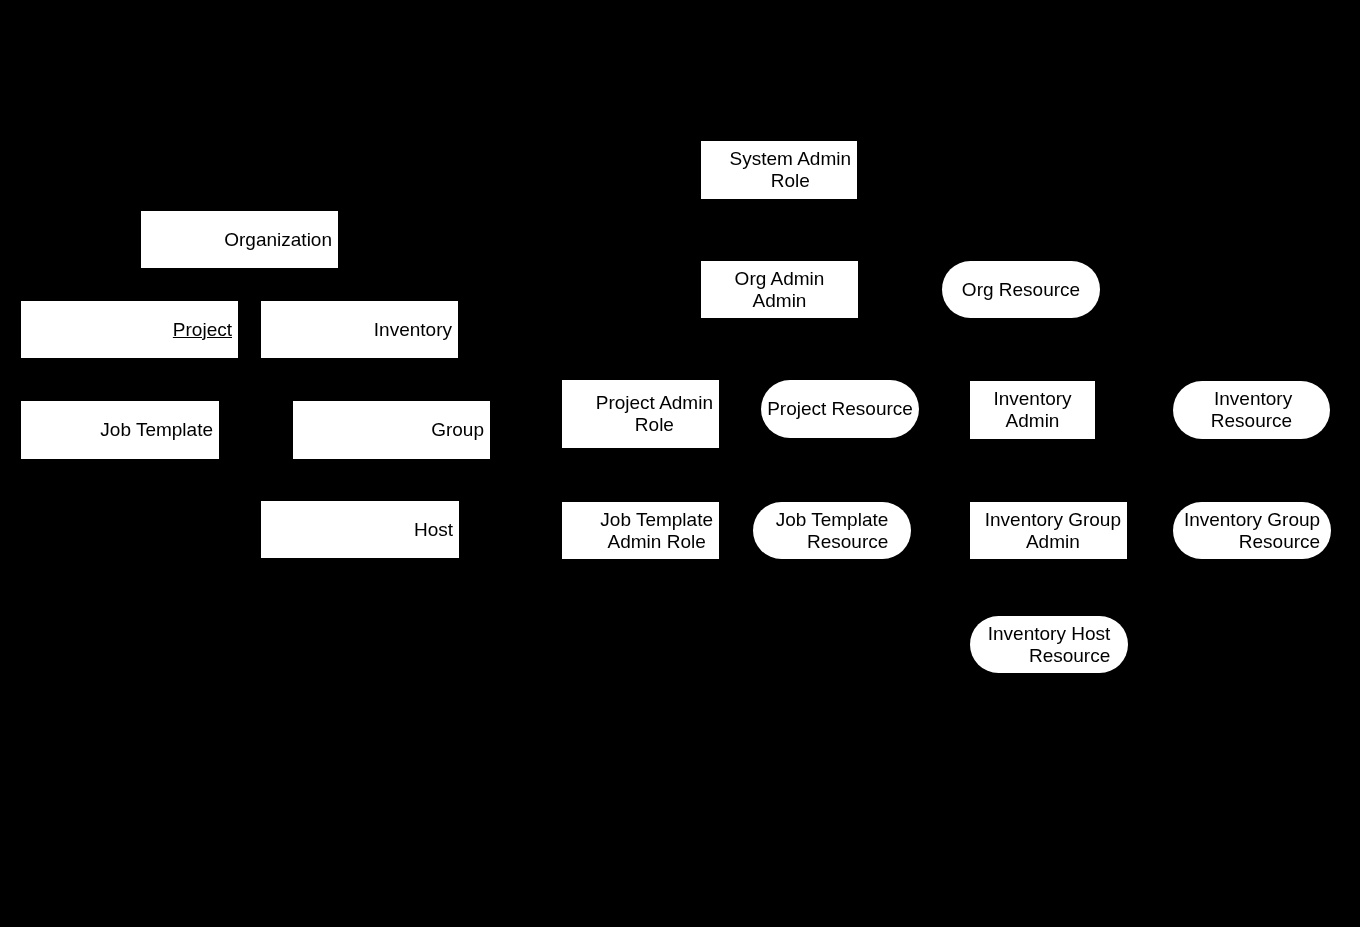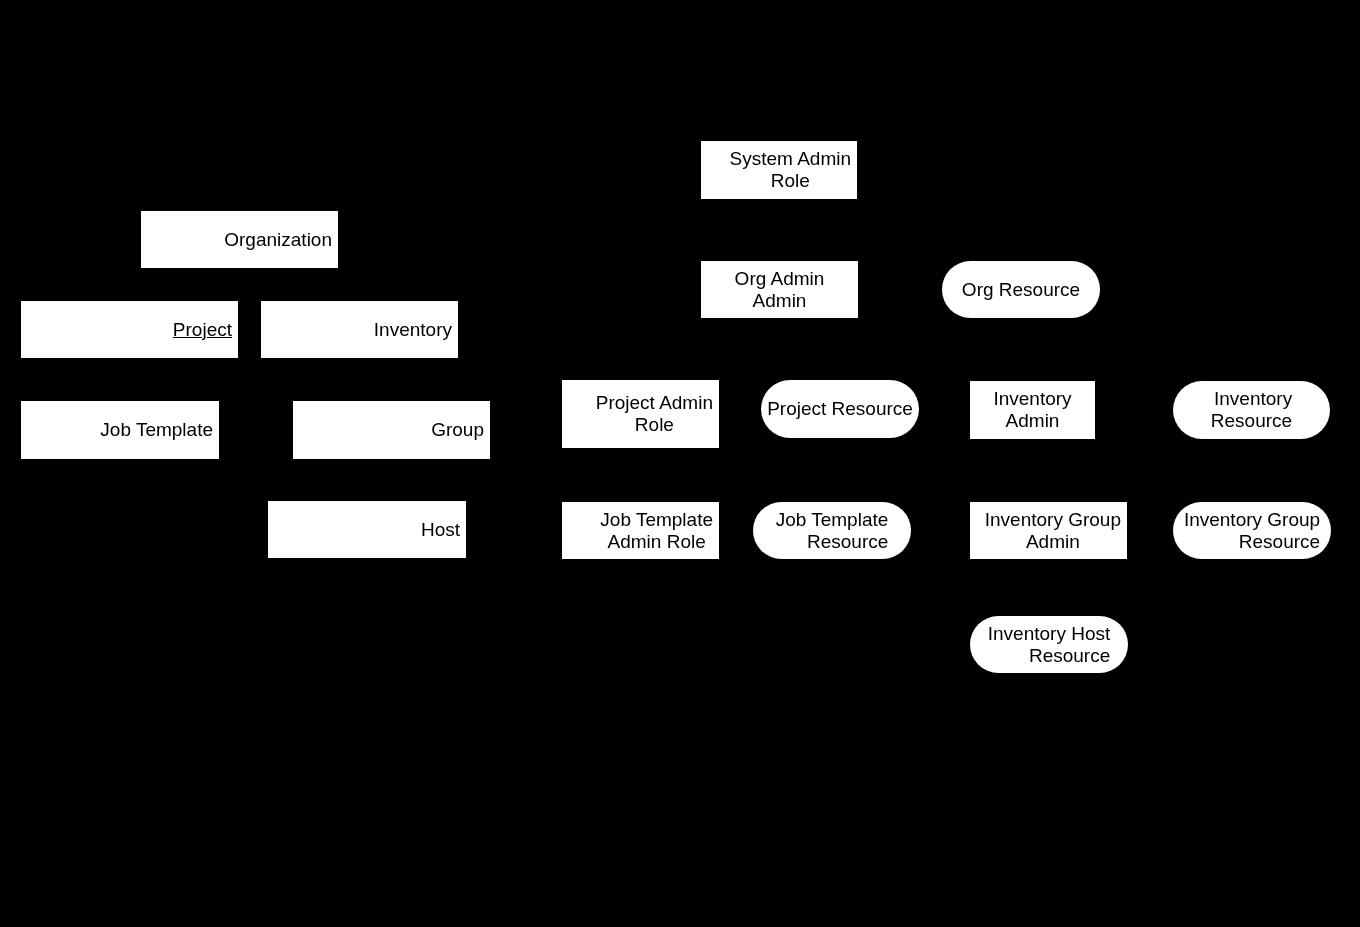--- a/index.html
+++ b/index.html
@@ -57,21 +57,21 @@
     </div>
     <div class="node rect" style="left: 261px; top: 301px; width: 197px; height: 57px;">
       <span class="label">Inventory</span>
     </div>
     <div class="node rect" style="left: 21px; top: 401px; width: 198px; height: 58px;">
       <span class="label">Job Template</span>
     </div>
     <div class="node rect" style="left: 261px; top: 401px; width: 197px; height: 58px; margin-left: 32px;">
       <span class="label">Group</span>
     </div>
-    <div class="node rect" style="left: 268px; top: 501px; width: 198px; height: 57px;">
+    <div class="node rect" style="left: 261px; top: 501px; width: 198px; height: 57px;">
       <span class="label">Host</span>
     </div>
     <div class="node rect" style="left: 701px; top: 141px; width: 156px; height: 58px;">
       <span class="label">System Admin
 Role</span>
     </div>
     <div class="node rect" style="left: 701px; top: 261px; width: 157px; height: 57px;">
       <span class="label">Org Admin Admin</span>
     </div>
     <div class="node pill" style="left: 942px; top: 261px; width: 158px; height: 57px;">

